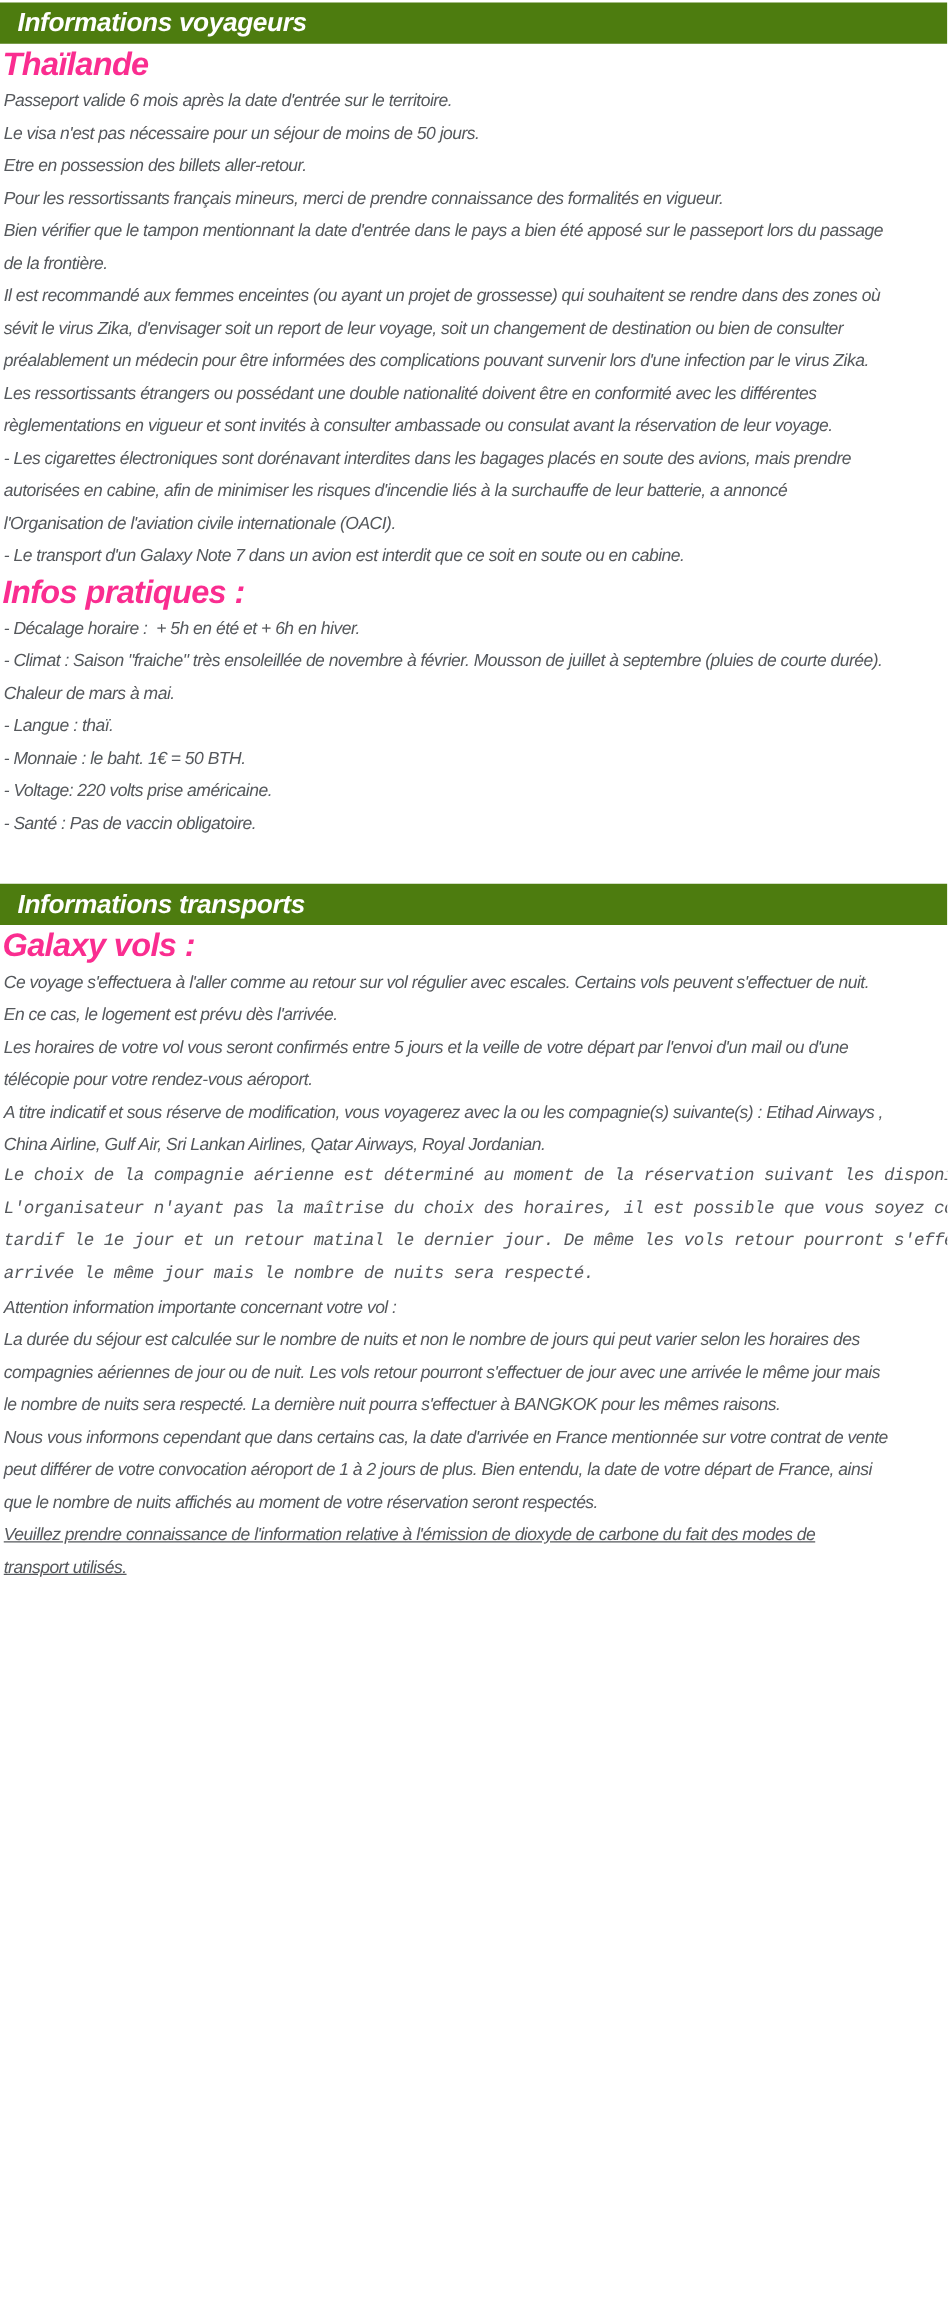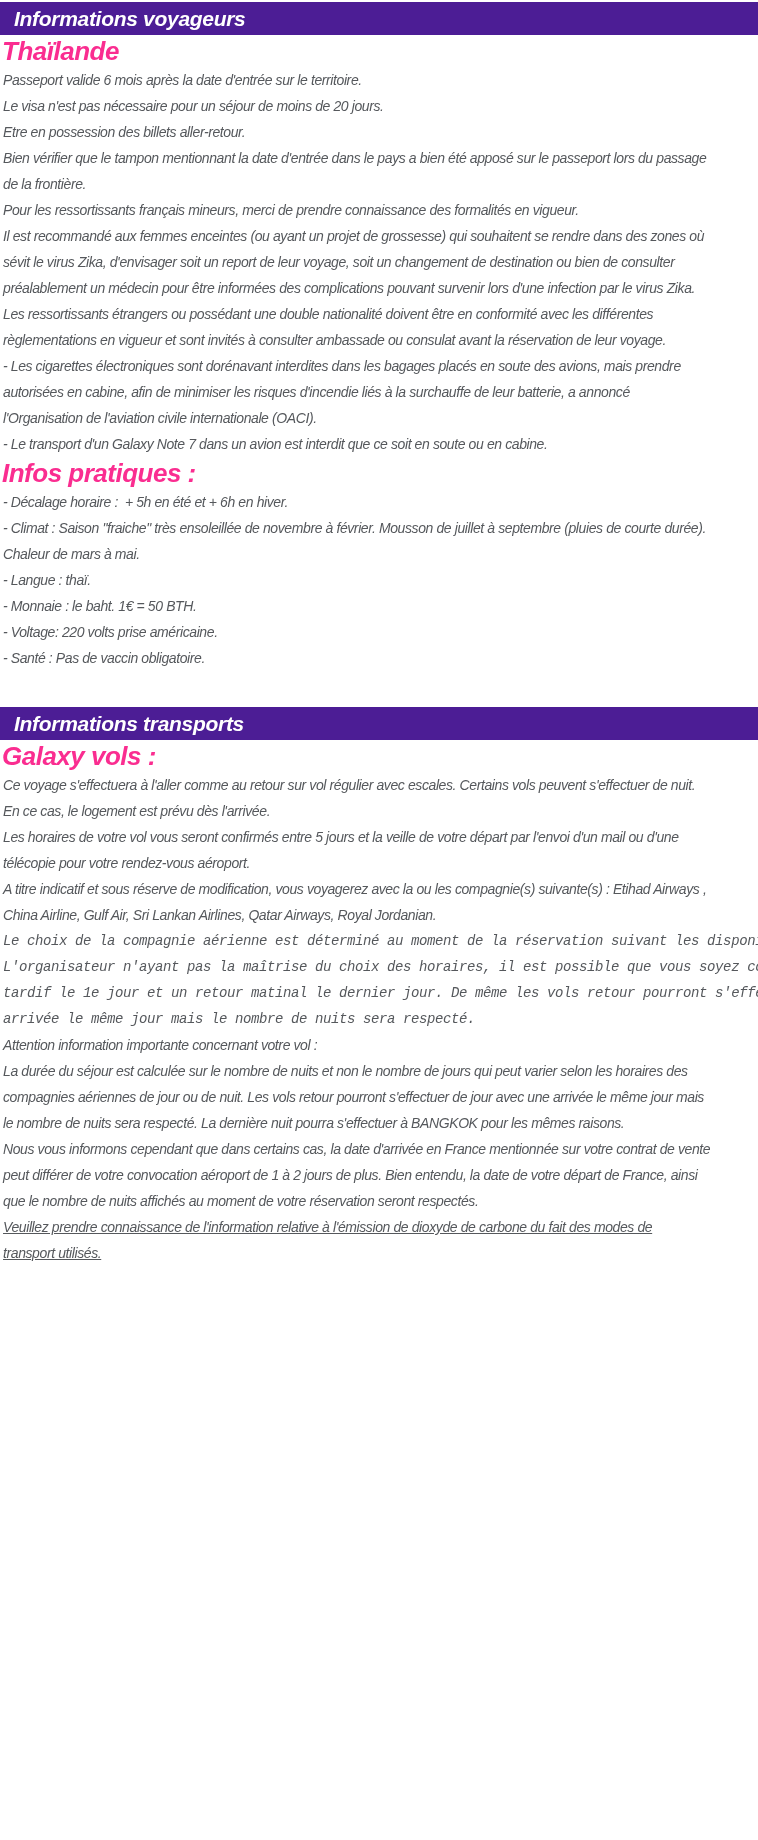--- a/index.html
+++ b/index.html
@@ -8,21 +8,21 @@
     background: #ffffff;
   }
   .page {
     width: 758px;
     min-height: 1840px;
     overflow: hidden;
     background: #ffffff;
     font-family: "Liberation Sans", sans-serif;
   }
   .banner {
-    background: #4c1d95;
+    background: #4d7c0f;
     color: #ffffff;
     height: 33px;
     line-height: 33px;
     padding-left: 14px;
     font-size: 21px;
     font-weight: bold;
     font-style: italic;
     letter-spacing: -0.3px;
   }
   .banner-top { margin-top: 2px; }
@@ -61,25 +61,25 @@
 
 <div class="page">
 
   <div class="banner banner-top">
     <span>Informations voyageurs</span>
   </div>
 
   <h2 class="pink-heading mt8">Thaïlande</h2>
 
   <p class="para mt26">Passeport valide 6 mois après la date d'entrée sur le territoire.
-Le visa n'est pas nécessaire pour un séjour de moins de 20 jours.
+Le visa n'est pas nécessaire pour un séjour de moins de 50 jours.
 Etre en possession des billets aller-retour.</p>
+  <p class="para mt36">Pour les ressortissants français mineurs, merci de prendre connaissance des formalités en vigueur.</p>
   <p class="para mt26">Bien vérifier que le tampon mentionnant la date d'entrée dans le pays a bien été apposé sur le passeport lors du passage
 de la frontière.</p>
-  <p class="para mt36">Pour les ressortissants français mineurs, merci de prendre connaissance des formalités en vigueur.</p>
   <p class="para mt52">Il est recommandé aux femmes enceintes (ou ayant un projet de grossesse) qui souhaitent se rendre dans des zones où
 sévit le virus Zika, d'envisager soit un report de leur voyage, soit un changement de destination ou bien de consulter
 préalablement un médecin pour être informées des complications pouvant survenir lors d'une infection par le virus Zika.</p>
   <p class="para mt40">Les ressortissants étrangers ou possédant une double nationalité doivent être en conformité avec les différentes
 règlementations en vigueur et sont invités à consulter ambassade ou consulat avant la réservation de leur voyage.</p>
   <p class="para mt52">- Les cigarettes électroniques sont dorénavant interdites dans les bagages placés en soute des avions, mais prendre
 autorisées en cabine, afin de minimiser les risques d'incendie liés à la surchauffe de leur batterie, a annoncé
 l'Organisation de l'aviation civile internationale (OACI).</p>
   <p class="para mt52">- Le transport d'un Galaxy Note 7 dans un avion est interdit que ce soit en soute ou en cabine.</p>
 

